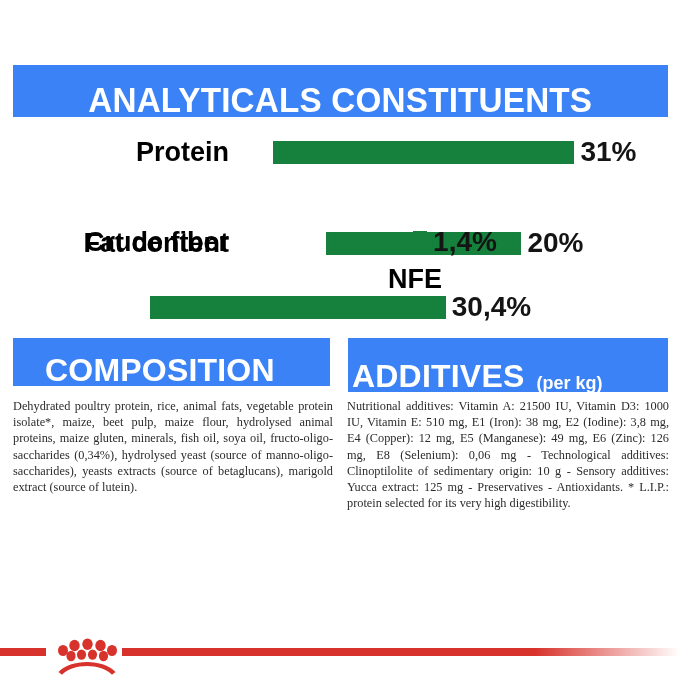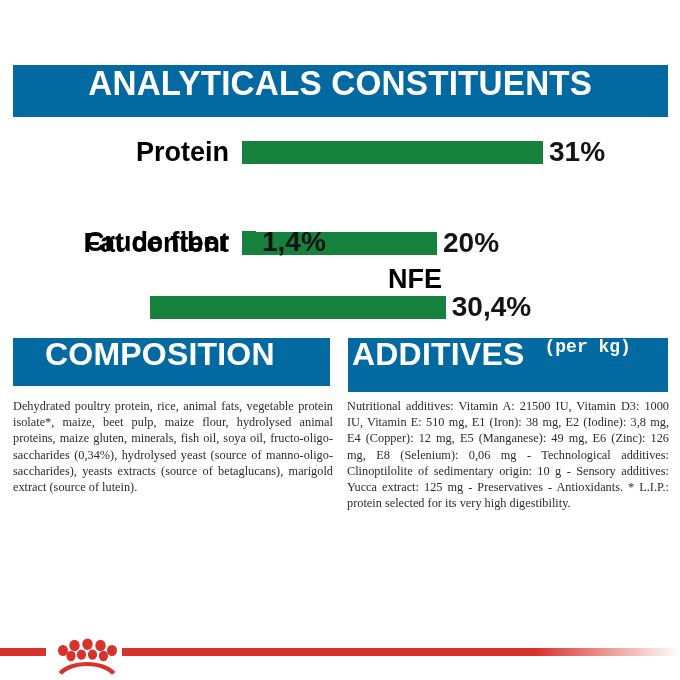--- a/index.html
+++ b/index.html
@@ -17,23 +17,23 @@
 
   .page {
     position: absolute;
     left: 0; top: 0;
     width: 680px;
     height: 680px;
   }
 
   
   .banner {
-    background: #0369a1;
+    background: #3b82f6;
     display: flex;
-    align-items: flex-start;
+    align-items: flex-end;
     box-sizing: border-box;
   }
   .banner-title {
     color: #ffffff;
     font-family: "Liberation Sans", sans-serif;
     font-weight: bold;
     letter-spacing: 0.2px;
     line-height: 1;
     white-space: nowrap;
   }
@@ -79,20 +79,21 @@
     font-size: 27px;
     color: #000000;
     line-height: 1;
     white-space: nowrap;
   }
   .bar-track {
     flex: 1;
     display: flex;
     align-items: center;
     height: 100%;
+    justify-content: center;
   }
   .bar-fill {
     background: #16813c;
     height: 23px;
   }
   .bar-value {
     font-family: "Liberation Sans", sans-serif;
     font-weight: bold;
     font-size: 28px;
     color: #141414;
@@ -122,24 +123,24 @@
     width: 320px;
     height: 54px;
     justify-content: flex-start;
     padding-left: 4px;
   }
   #additives-banner .banner-title {
     font-size: 32px;
   }
   #additives-banner .banner-sub {
     color: #ffffff;
-    font-family: Liberation Mono, monospace;
+    font-family: Liberation Sans, sans-serif;
     font-weight: bold;
     font-size: 18px;
-    margin-left: 20px;
+    margin-left: 12px;
     line-height: 1;
     white-space: nowrap;
   }
 
   .body-text {
     position: absolute;
     font-family: Liberation Serif, serif;
     font-size: 12.3px;
     line-height: 16.2px;
     color: #2b2b2b;

